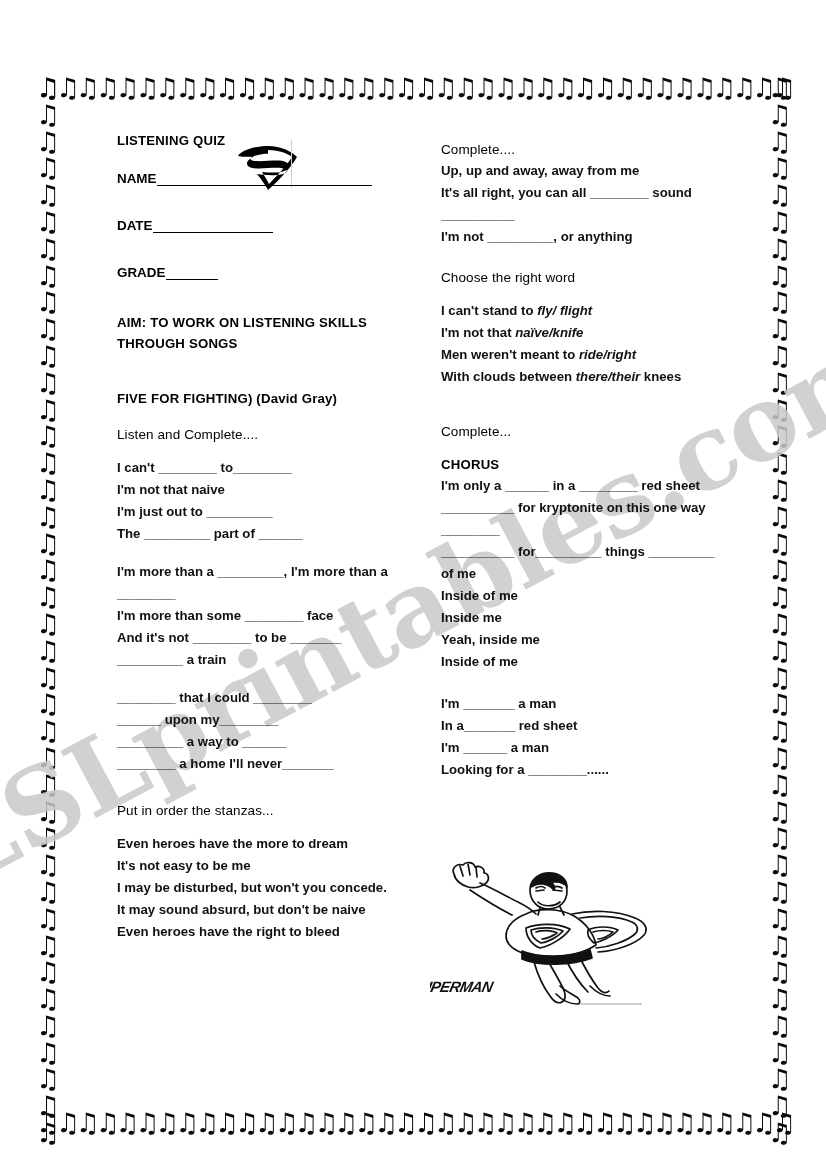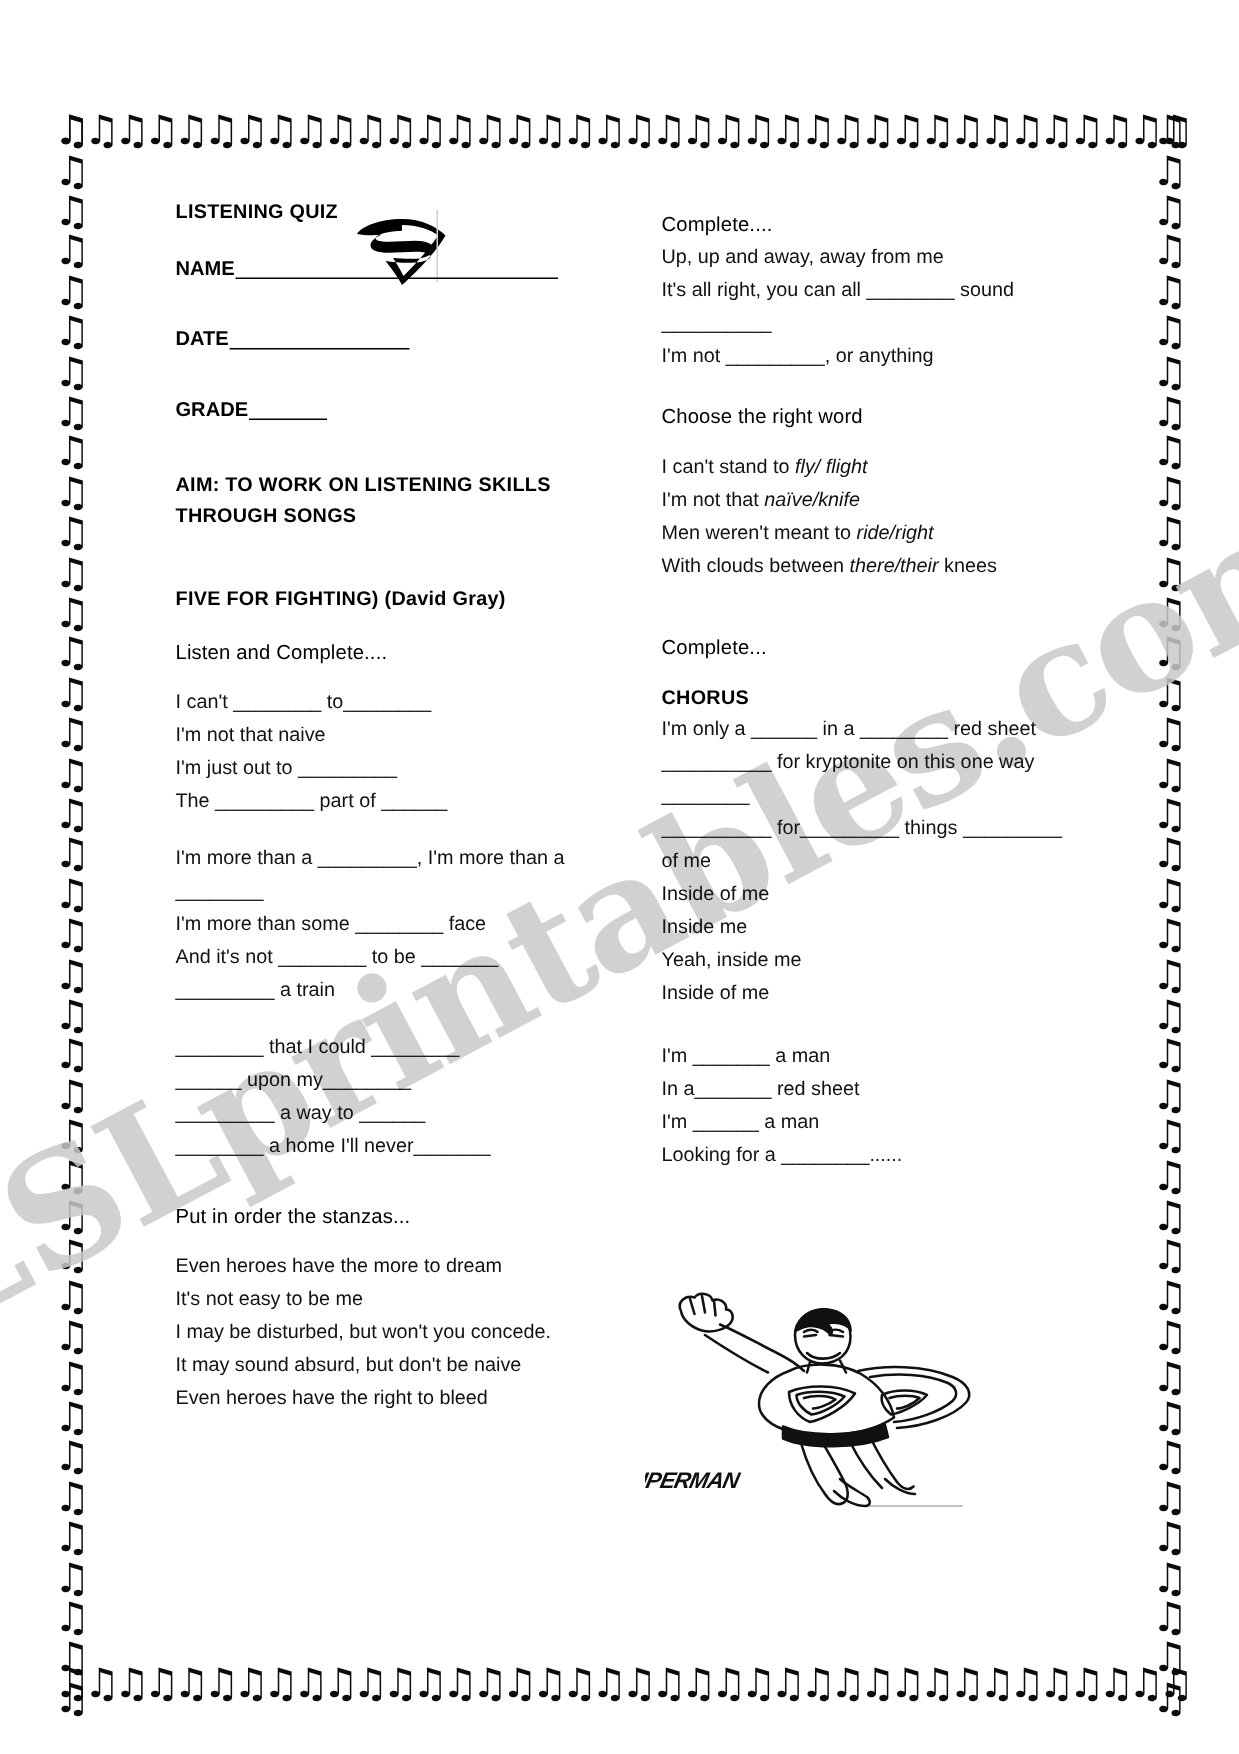--- a/index.html
+++ b/index.html
@@ -46,20 +46,21 @@
     font-weight:normal;font-size:13.5px;color:#000;
     letter-spacing:.1px;line-height:20px;
   }
   .hd-caps{
     font-weight:bold;font-size:13.2px;color:#000;
     line-height:21px;letter-spacing:.2px;
   }
   .ln{
     font-size:13.2px;color:#111;line-height:22px;
     font-family:"Liberation Sans", sans-serif;
+    font-weight:bold;
   }
   .ln i{font-style:italic;}
   .sp-12{height:12px;}
   .sp-16{height:16px;}
   .sp-20{height:20px;}
   .sp-26{height:26px;}
   .sp-34{height:34px;}
 
   
   .field{display:flex;align-items:flex-end;font-weight:bold;font-size:13.4px;color:#000;margin-bottom:32px;}

